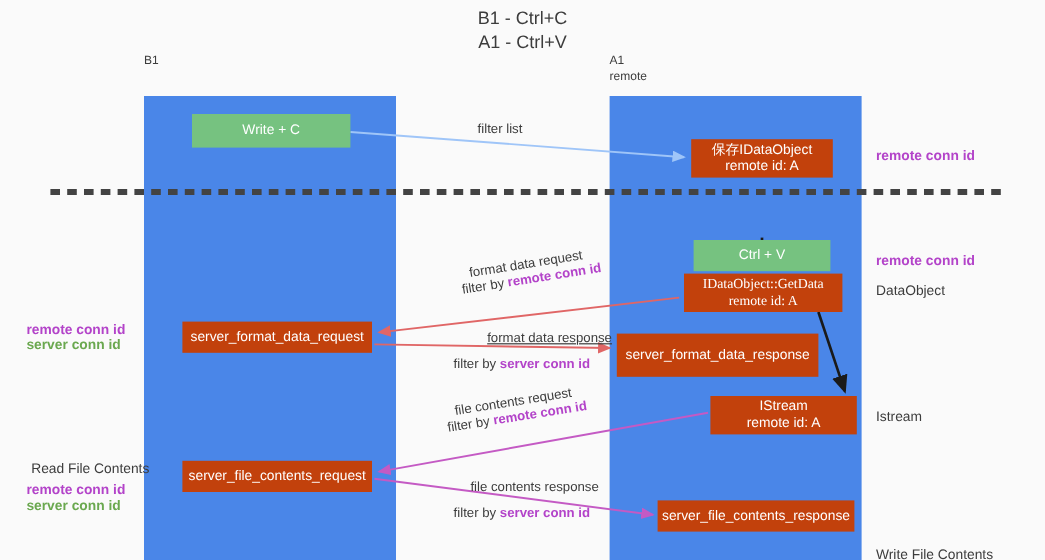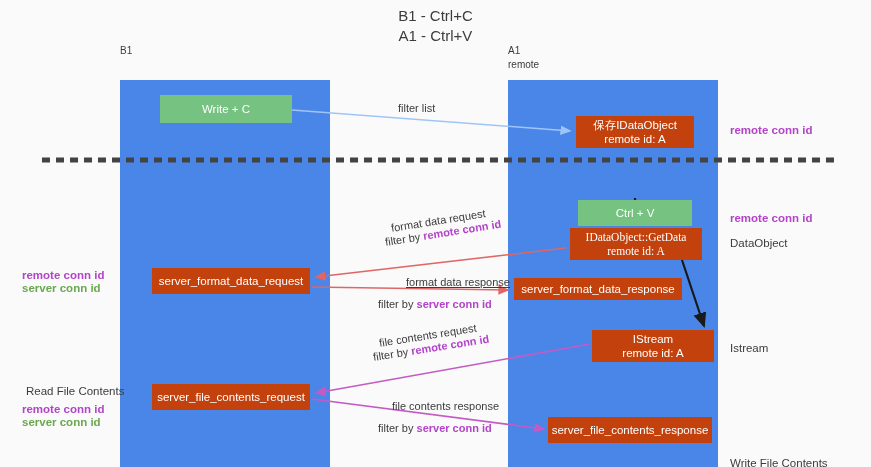--- a/index.html
+++ b/index.html
@@ -37,21 +37,21 @@
   }
   .node.green{background:#76c280;}
   .node.orange{background:#c2410c;}
   .node .l2{font-size:11.5px;}
 
   #n-ctrlc{left:160px;top:95px;width:132px;height:28px;}
   #n-save-ido{left:576px;top:116px;width:118px;height:32px;}
   #n-ctrlv{left:578px;top:172px;width:114px;height:26px;margin-top:28px;}
   #n-getdata{left:570px;top:228px;width:132px;height:32px;font-family:Liberation Serif, serif;}
   #n-sfdreq{left:152px;top:268px;width:158px;height:26px;}
-  #n-sfdresp{left:514px;top:278px;width:168px;height:22px;}
+  #n-sfdresp{left:514px;top:278px;width:168px;height:36px;}
   #n-istream{left:592px;top:330px;width:122px;height:32px;}
   #n-sfcreq{left:152px;top:384px;width:158px;height:26px;}
   #n-sfcresp{left:548px;top:417px;width:164px;height:26px;}
 
   
   .side{position:absolute;font-size:11.5px;line-height:14px;color:#3c3c3c;white-space:nowrap;}
   .side.magenta{color:#b343c9;font-weight:bold;}
   .side.greenish{color:#6aa84f;font-weight:bold;}
   #s-rc1{left:730px;top:123px;}
   #s-rc2{left:730px;top:211px;}

